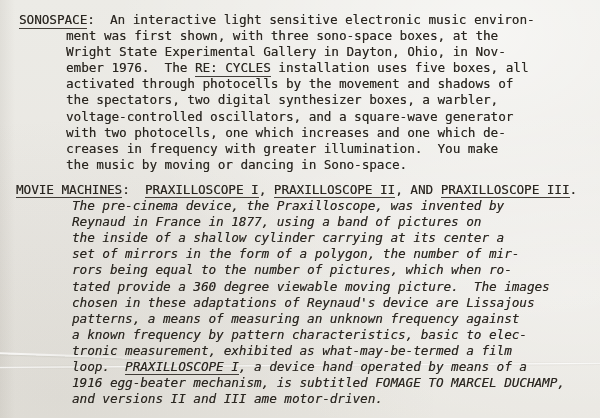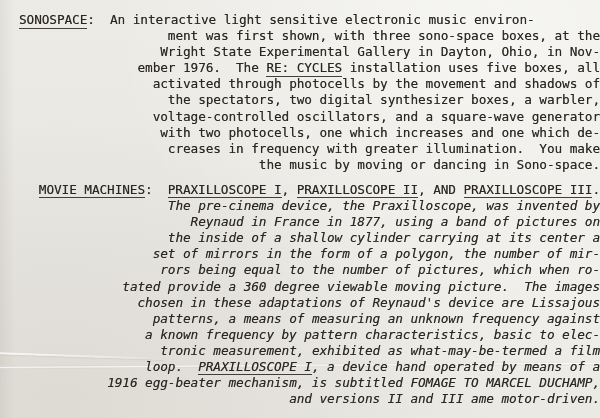--- a/index.html
+++ b/index.html
@@ -52,23 +52,23 @@
   .doc {
     position: absolute;
     top: 12px;
     left: 0;
     right: 0;
     text-shadow: 0.25px 0.3px 0.45px rgba(42,38,32,0.55);
   }
 
   .para { white-space: pre; }
   .para1 { margin-left: 19px; }
-  .para2 { margin-left: 16px; margin-top: 9px; text-align: right; }
+  .para2 { margin-left: 16px; margin-top: 9px; }
 
-  .para1 .line.body { padding-left: 47px; text-align: right; }
+  .para1 .line.body { padding-left: 47px; }
   .para2 .line.body { padding-left: 56px; font-style: italic; }
 
   .u {
     border-bottom: 1.5px solid rgba(42,38,32,0.88);
     padding-bottom: 0.5px;
   }
 </style>
 </head>
 <body>
 

